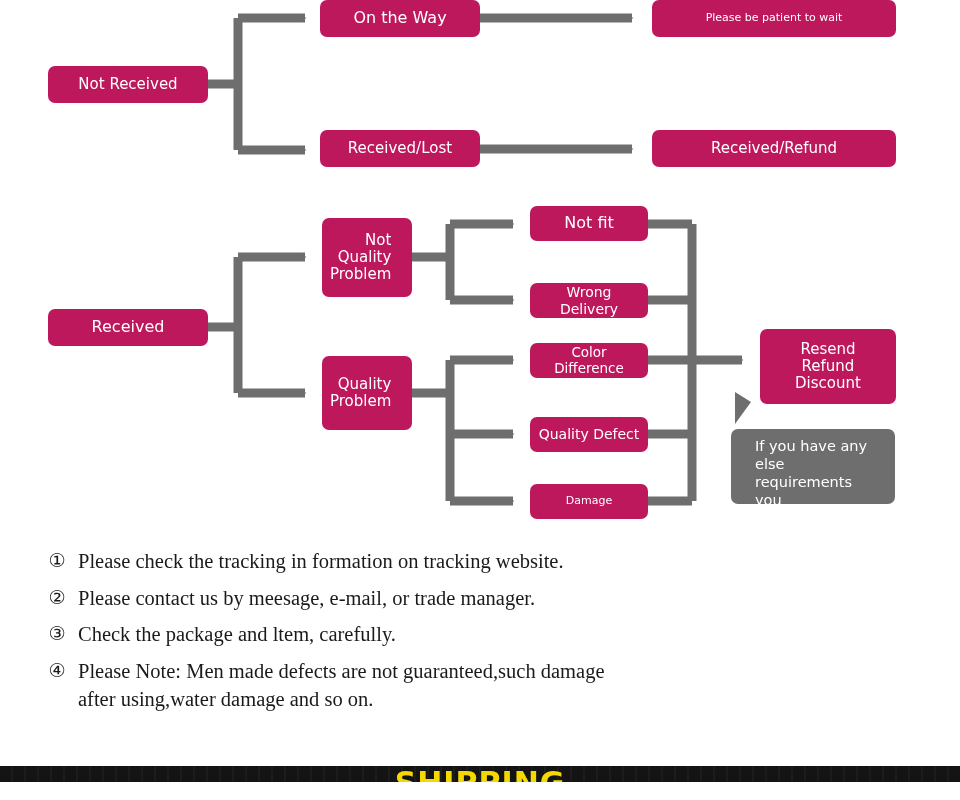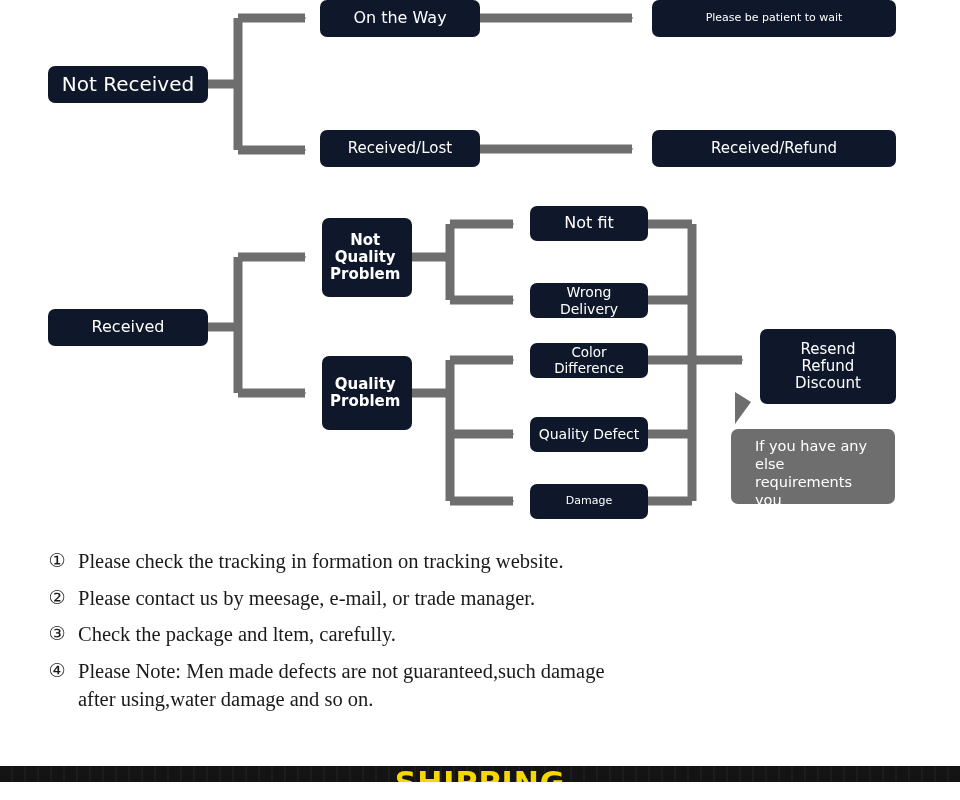--- a/index.html
+++ b/index.html
@@ -15,36 +15,35 @@
     font-family: "Liberation Sans", sans-serif;
   }
   #stage {
     position: absolute;
     left: 0; top: 0;
     width: 960px;
     height: 800px;
   }
   .node {
     position: absolute;
-    background: #0f172a;
+    background: #be185d;
     color: #ffffff;
     border-radius: 7px;
     display: flex;
     align-items: center;
     justify-content: center;
     text-align: center;
     box-sizing: border-box;
     font-family: "DejaVu Sans", sans-serif;
     line-height: 1.15;
     padding: 14px 6px;
   }
   .node.left-align {
     justify-content: flex-start;
-    text-align: center;
-    font-weight: bold;
+    text-align: right;
   }
   svg.connectors {
     position: absolute;
     left: 0; top: 0;
     width: 960px;
     height: 560px;
     pointer-events: none;
   }
   .callout {
     position: absolute;
@@ -160,21 +159,21 @@
       <path d="M648,224 L692,224"></path>
       <path d="M692,224 L692,501"></path>
       <path d="M648,300 L692,300"></path>
       <path d="M648,360 L692,360"></path>
       <path d="M648,434 L692,434"></path>
       <path d="M648,501 L692,501"></path>
       <path d="M692,360 L742,360" marker-end="url(#arrow)"></path>
     </g>
   </svg>
 
-  <div class="node" style="left:48px;top:66px;width:160px;height:37px;font-size:20px;">Not Received</div>
+  <div class="node" style="left:48px;top:66px;width:160px;height:37px;font-size:15px;">Not Received</div>
 
   <div class="node" style="left:320px;top:0px;width:160px;height:37px;font-size:16px;">On the Way</div>
 
   <div class="node" style="left:652px;top:0px;width:244px;height:37px;font-size:11px;">Please be patient to wait</div>
 
   <div class="node" style="left:320px;top:130px;width:160px;height:37px;font-size:15px;">Received/Lost</div>
 
   <div class="node" style="left:652px;top:130px;width:244px;height:37px;font-size:15px;text-align:right;">Received/Refund</div>
 
   <div class="node" style="left:48px;top:309px;width:160px;height:37px;font-size:16px;">Received</div>

